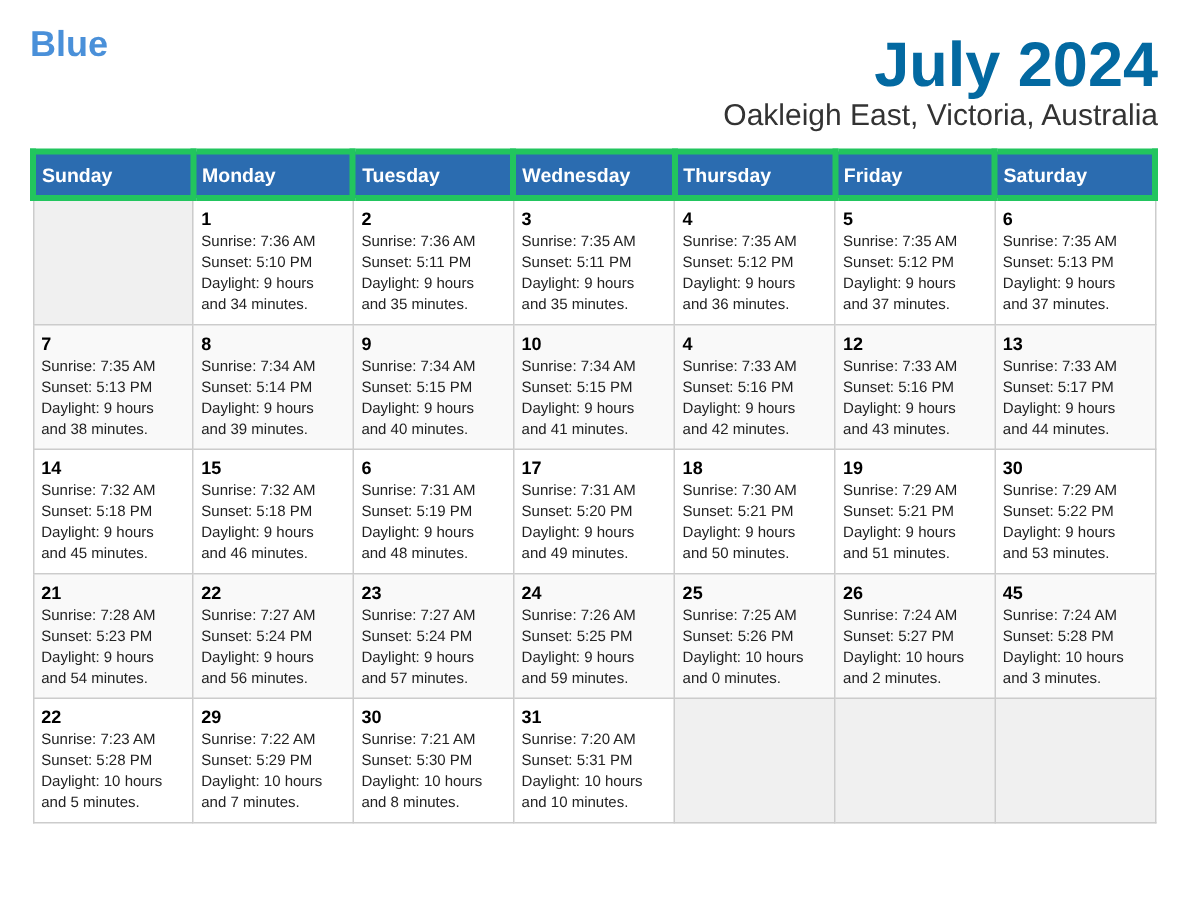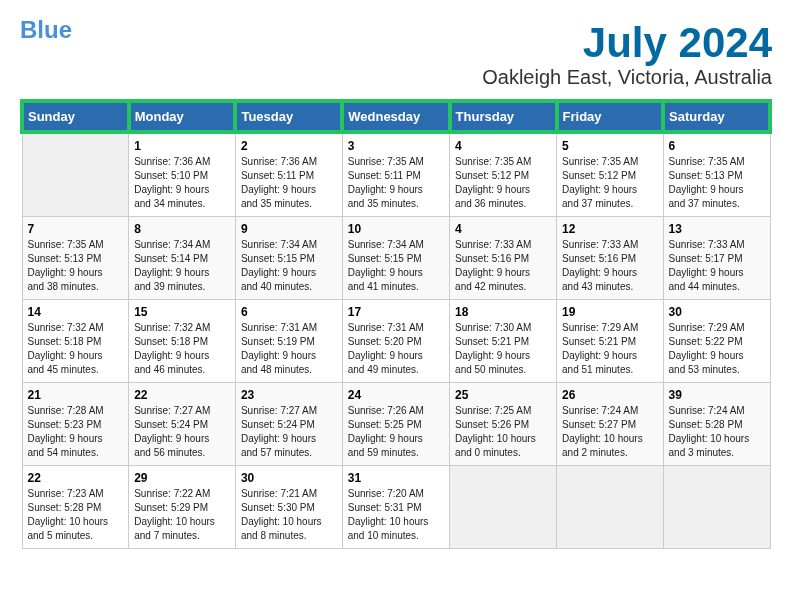--- a/index.html
+++ b/index.html
@@ -211,21 +211,21 @@
         </td>
         <td>
           <span class="day-number">25</span>
           <div class="day-info">Sunrise: 7:25 AM<br>Sunset: 5:26 PM<br>Daylight: 10 hours<br>and 0 minutes.</div>
         </td>
         <td>
           <span class="day-number">26</span>
           <div class="day-info">Sunrise: 7:24 AM<br>Sunset: 5:27 PM<br>Daylight: 10 hours<br>and 2 minutes.</div>
         </td>
         <td>
-          <span class="day-number">39</span>
+          <span class="day-number">45</span>
           <div class="day-info">Sunrise: 7:24 AM<br>Sunset: 5:28 PM<br>Daylight: 10 hours<br>and 3 minutes.</div>
         </td>
       </tr>
       <tr>
         <td>
           <span class="day-number">22</span>
           <div class="day-info">Sunrise: 7:23 AM<br>Sunset: 5:28 PM<br>Daylight: 10 hours<br>and 5 minutes.</div>
         </td>
         <td>
           <span class="day-number">29</span>

